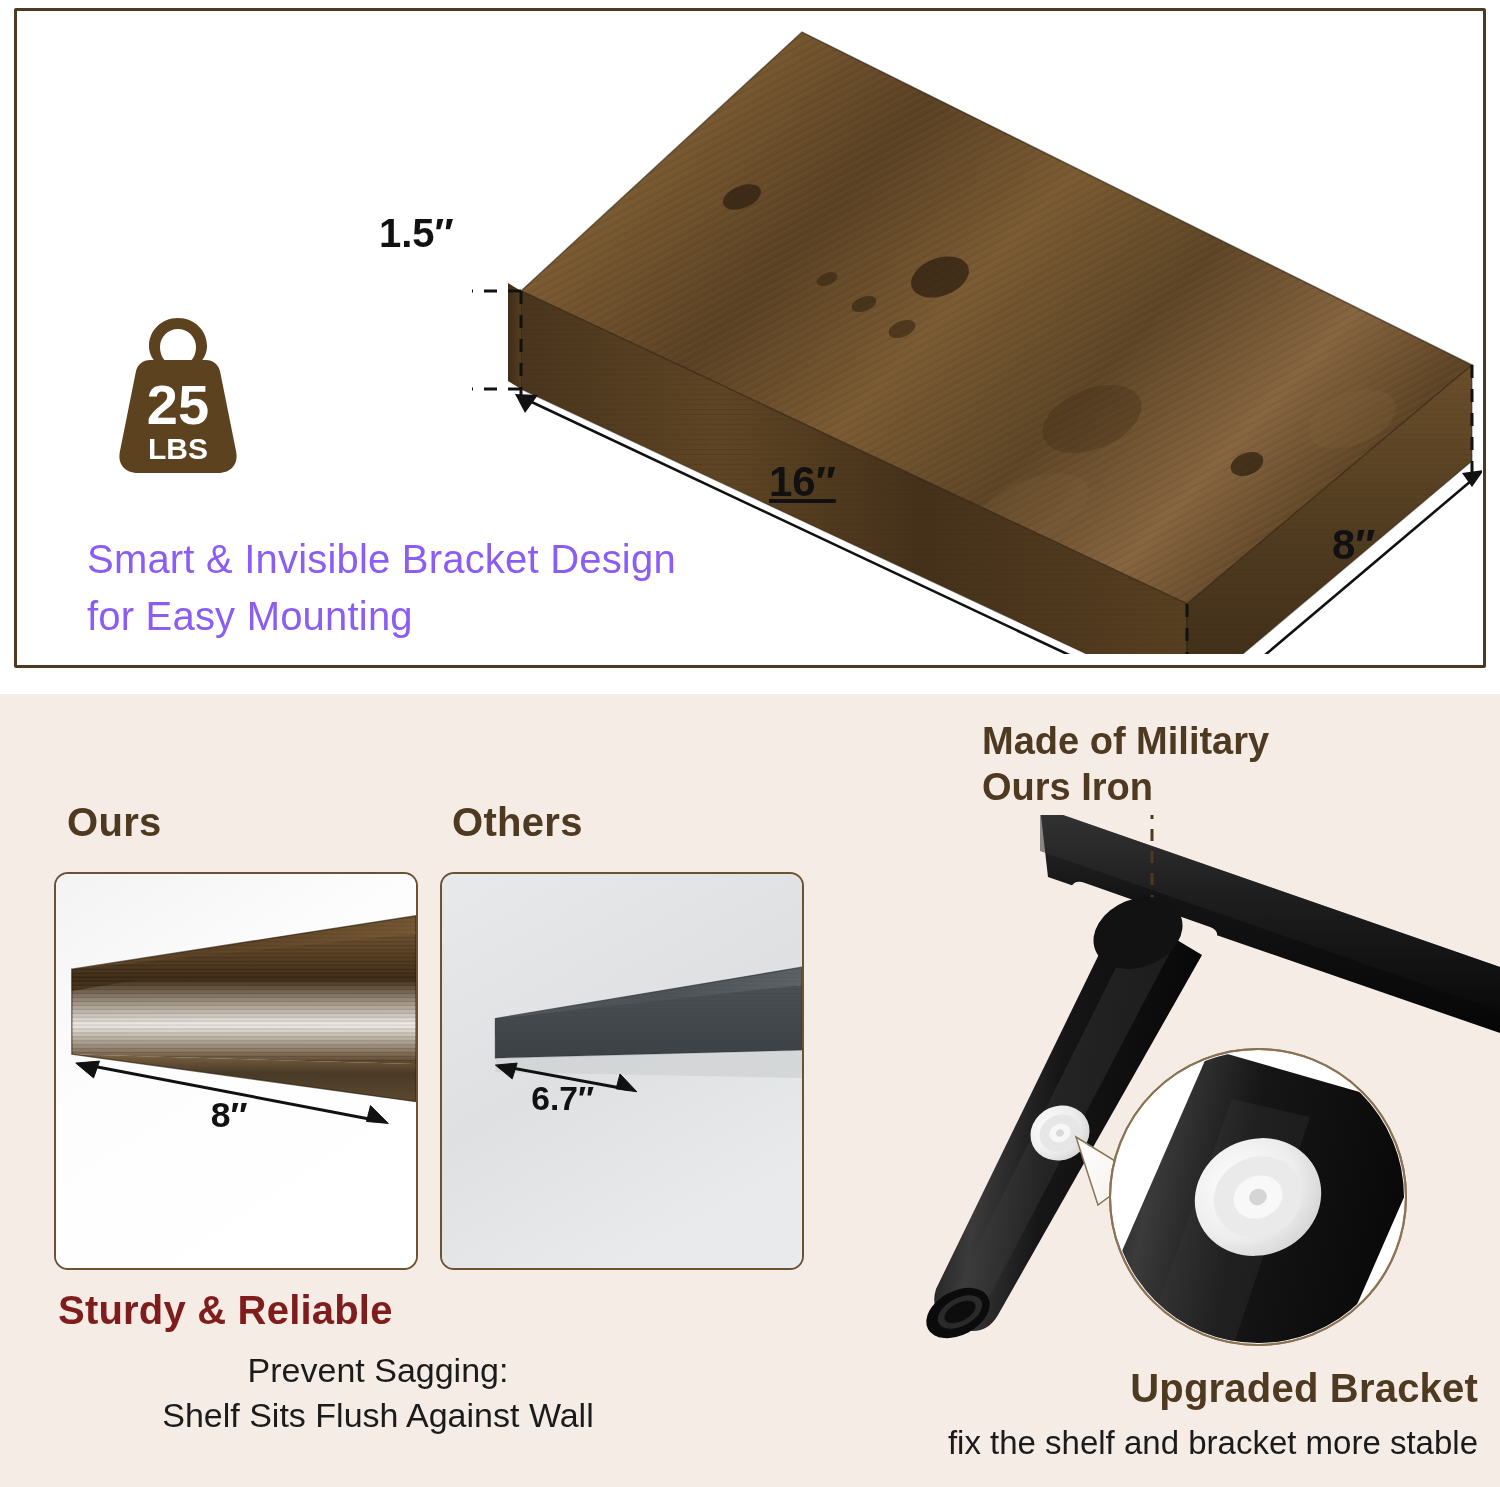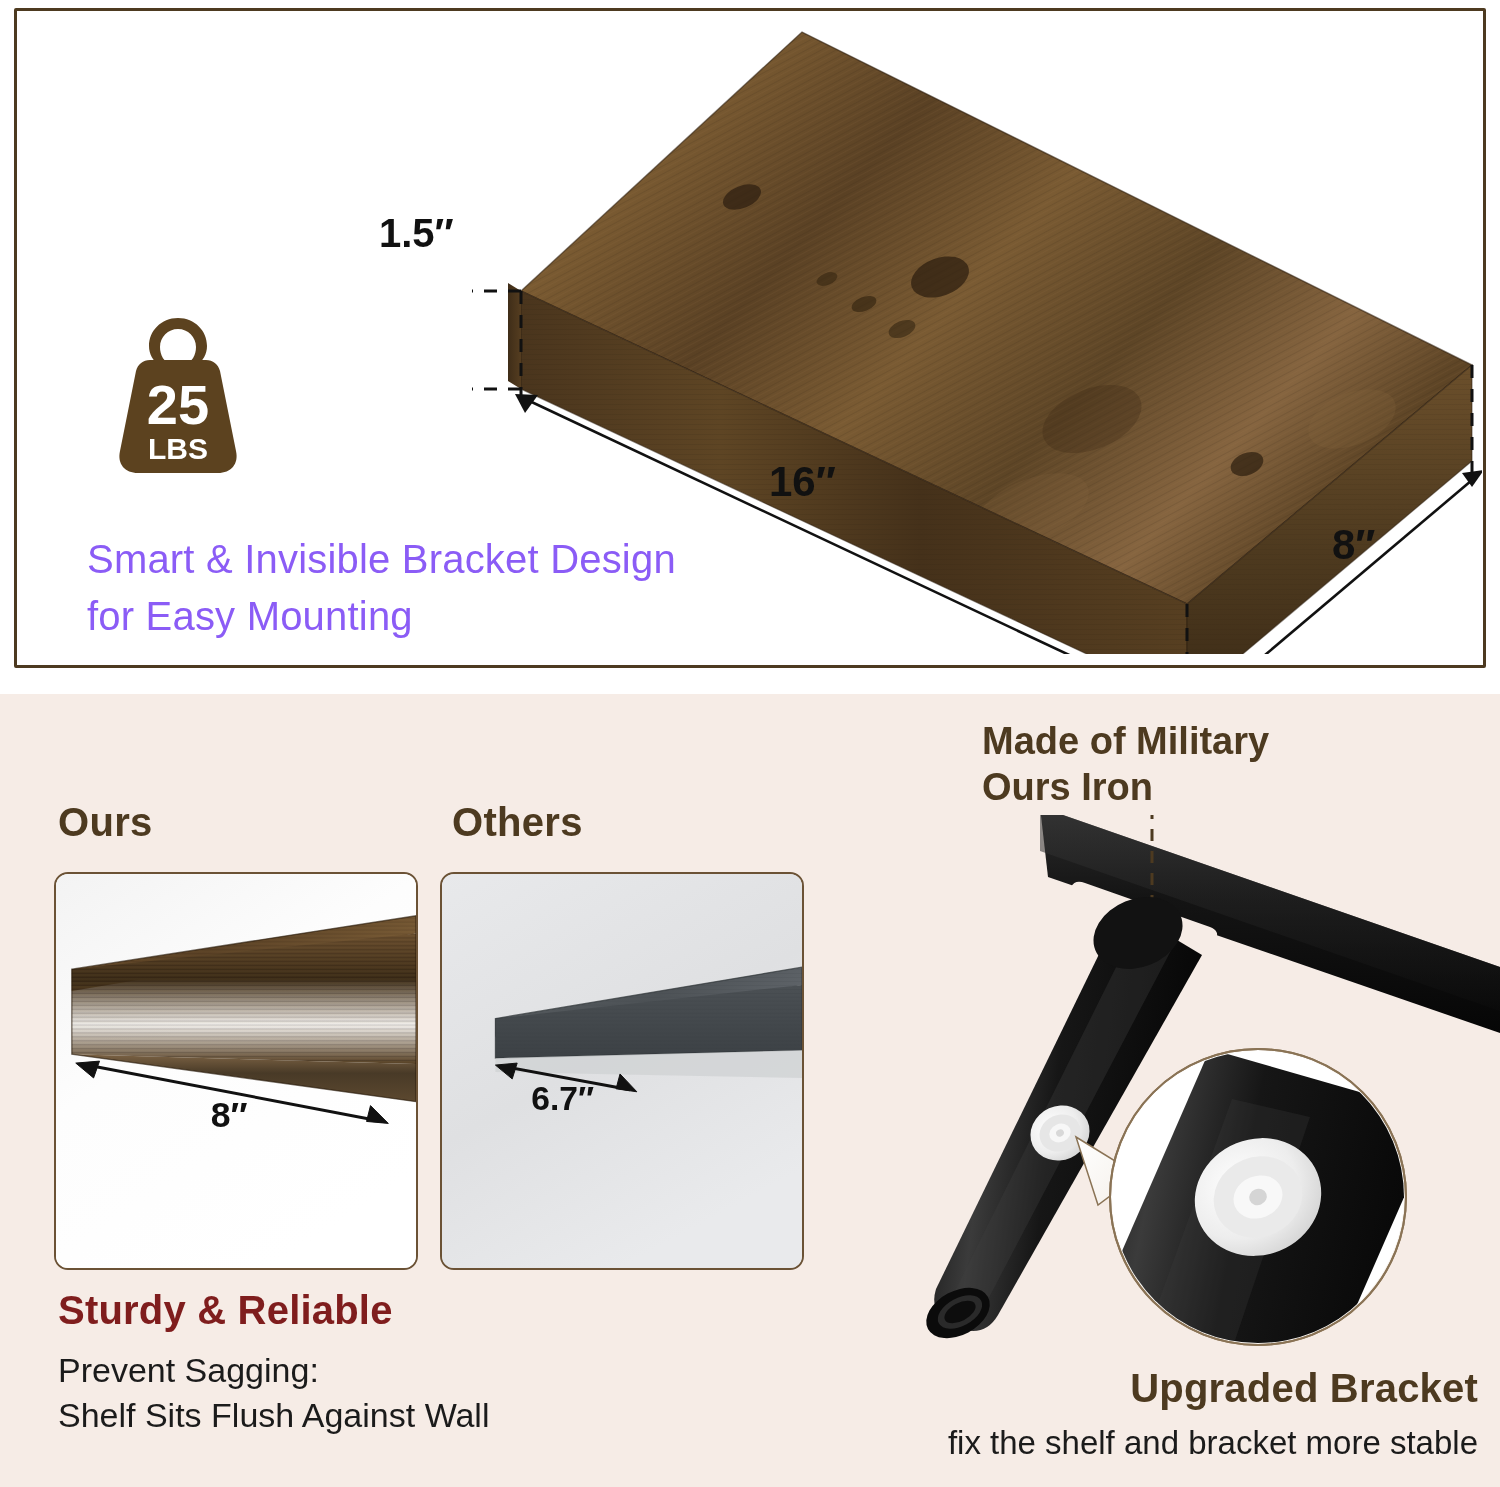--- a/index.html
+++ b/index.html
@@ -48,39 +48,39 @@
 
   .dim-label {
     position: absolute;
     font-size: 42px;
     font-weight: 700;
     color: #111111;
     letter-spacing: 0px;
     white-space: nowrap;
   }
   .dim-15  { left: 362px; top: 200px; font-size: 40px; }
-  .dim-16  { left: 752px; top: 447px; font-size: 42px; transform: rotate(0deg); }
+  .dim-16  { left: 752px; top: 447px; font-size: 42px; transform: rotate(0deg); text-decoration: underline; }
   .dim-8   { left: 1315px; top: 510px; font-size: 42px; }
 
   
   .bottom-panel {
     position: absolute;
     left: 0; top: 694px;
     width: 1500px; height: 793px;
     background: #f6ece6;
   }
 
   .cmp-title {
     position: absolute;
     font-size: 40px;
     font-weight: 700;
     color: #4d3a20;
     letter-spacing: .3px;
   }
-  .cmp-title.ours   { left: 58px;  top: 800px; }
+  .cmp-title.ours   { left: 67px;  top: 800px; }
   .cmp-title.others { left: 452px; top: 800px; }
 
   .cmp-card {
     position: absolute;
     top: 872px;
     width: 364px; height: 398px;
     border: 2px solid #6b5235;
     border-radius: 14px;
     overflow: hidden;
   }
@@ -89,21 +89,21 @@
   .cmp-card svg { display:block; width:100%; height:100%; }
 
   .sturdy-title {
     position: absolute; left: 58px; top: 1288px;
     font-size: 40px; font-weight: 700; color: #7f1d1d;
     letter-spacing: .2px;
   }
   .sturdy-body {
     position: absolute; left: 58px; top: 1348px;
     width: 640px;
-    font-size: 34px; line-height: 1.33; color: #1b1b1b;
+    font-size: 34px; line-height: 1.33; color: #1b1b1b; text-align: center;
   }
 
   
   .military-title {
     position: absolute; right: 48px; top: 718px;
     width: 470px;
     font-size: 38px; line-height: 1.22;
     font-weight: 700; color: #4d3a20;
   }
 

